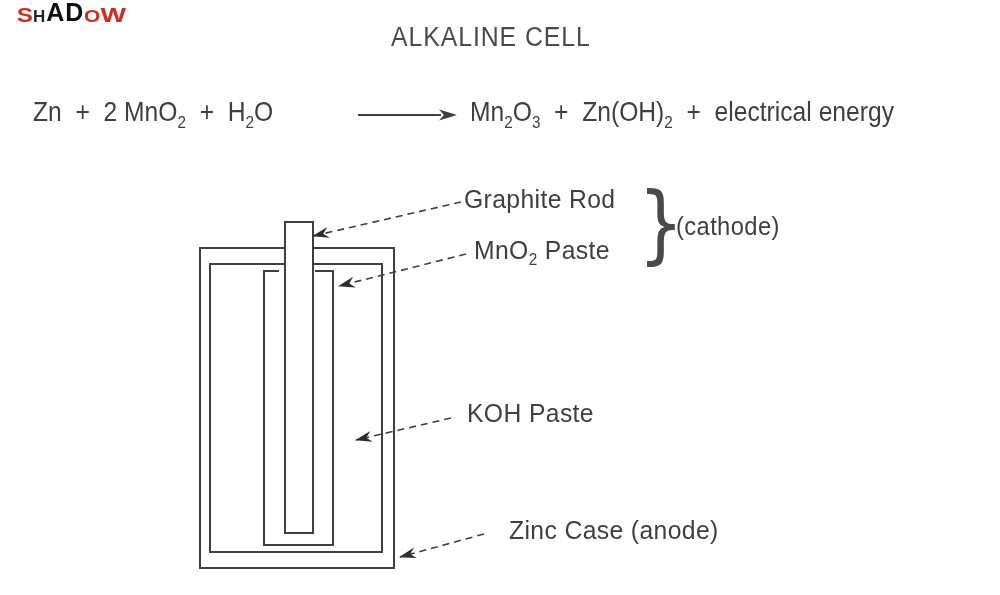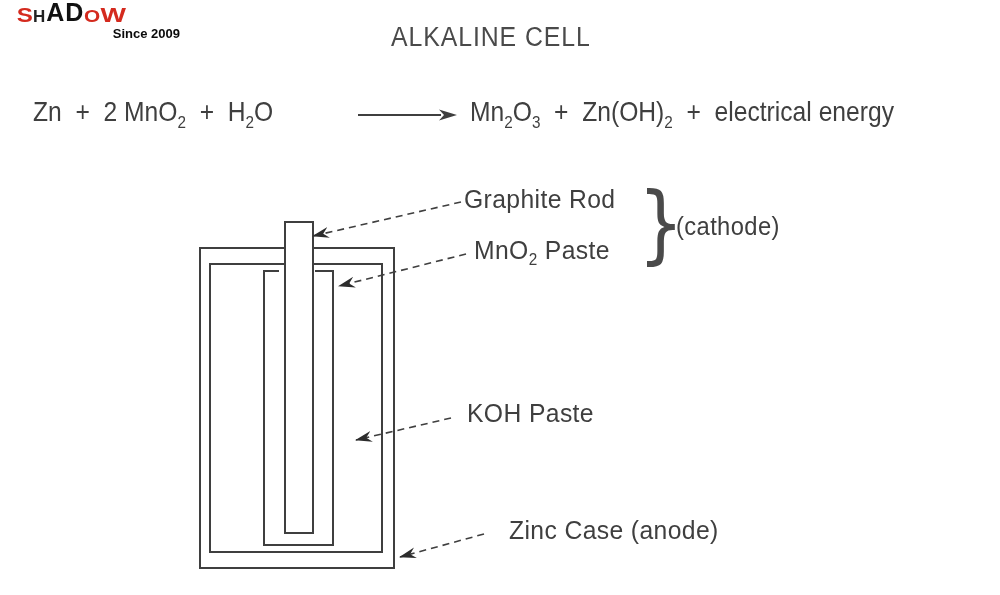--- a/index.html
+++ b/index.html
@@ -64,21 +64,20 @@
 
 <div class="abs logo">
   <div class="logo-word">
       <span class="ll l1">S</span>
       <span class="ll l2">H</span>
       <span class="ll l3">A</span>
       <span class="ll l4">D</span>
       <span class="ll l5">O</span>
       <span class="ll l6">W</span>
   </div>
-  <div class="logo-tag">Since 2009</div>
 </div>
 
 <div class="abs title">ALKALINE CELL</div>
 
 <span class="abs eq eq-lhs">Zn  +  2 MnO<sub>2</sub>  +  H<sub>2</sub>O</span>
 <svg class="abs eq-arrow-svg" width="104" height="18" viewBox="0 0 104 18">
   <line x1="2" y1="9" x2="85" y2="9" stroke="#3f3f3f" stroke-width="2"></line>
   <path d="M101,9 L83,3.5 L88,9 L83,14.5 Z" fill="#3f3f3f"></path>
 </svg>
 <span class="abs eq eq-rhs">Mn<sub>2</sub>O<sub>3</sub>  +  Zn(OH)<sub>2</sub>  +  electrical energy</span>

